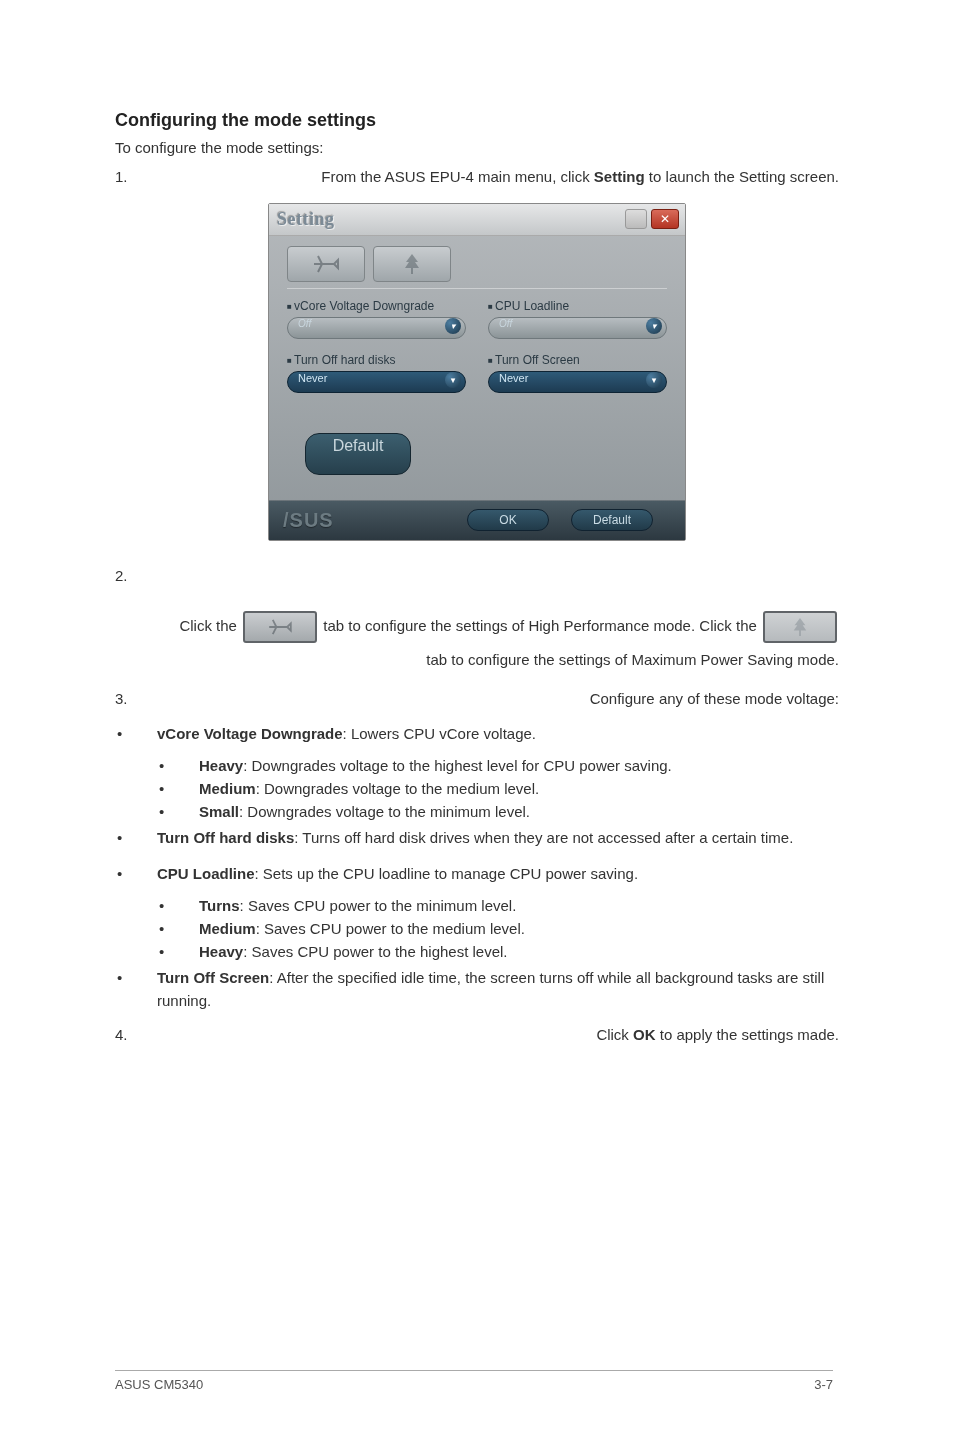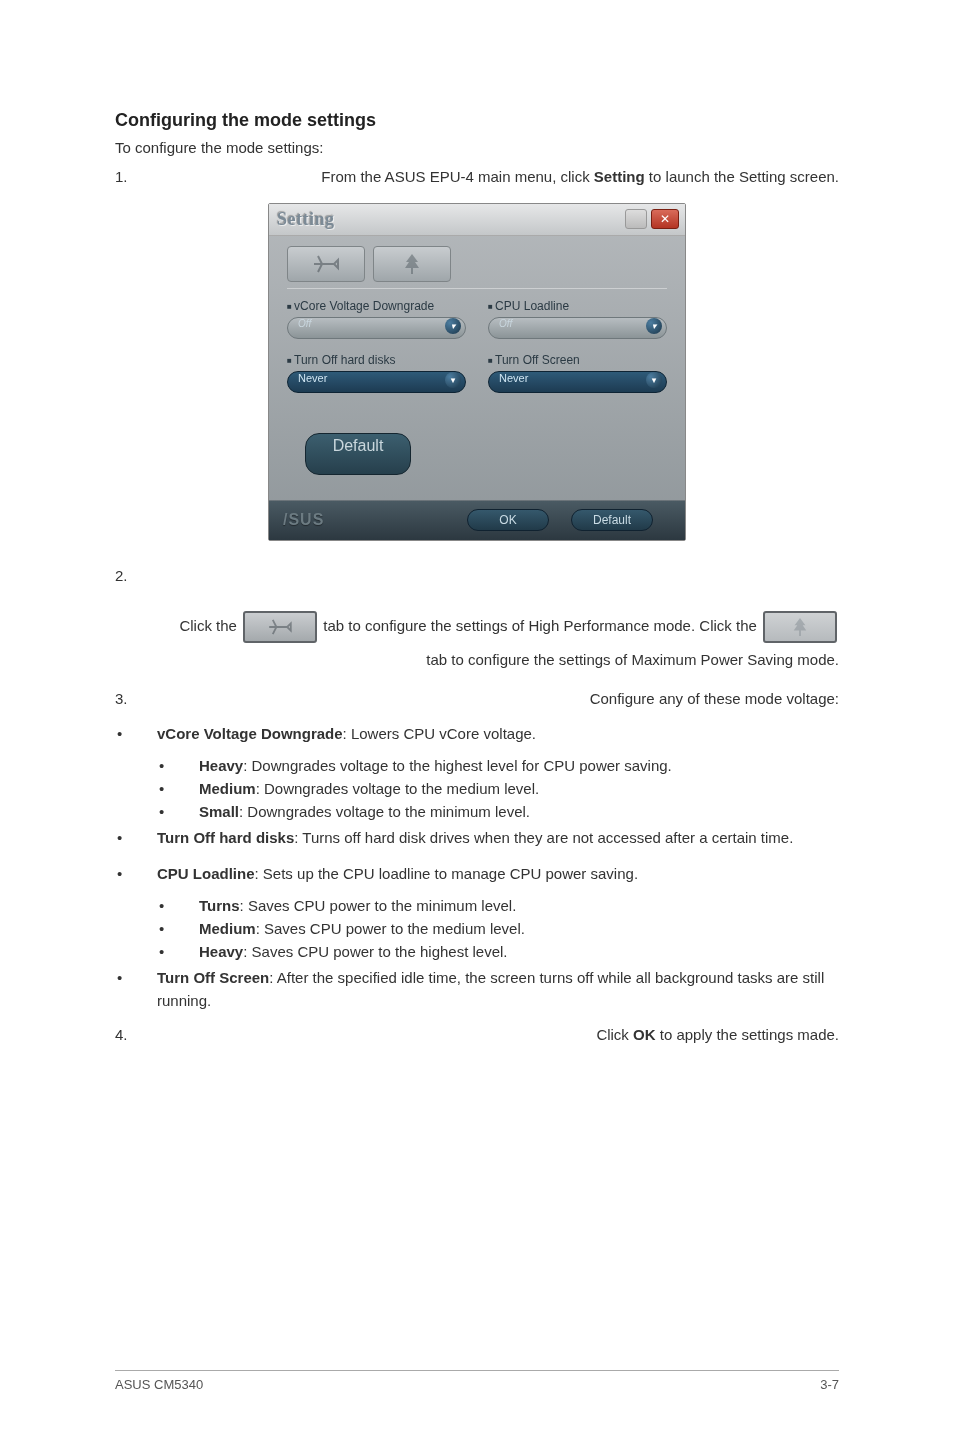--- a/index.html
+++ b/index.html
@@ -153,21 +153,21 @@
     align-items: center;
     justify-content: flex-end;
     gap: 22px;
     padding-right: 32px;
   }
   .asus-logo {
     position: absolute;
     left: 14px;
     display: flex; align-items: center;
     color: #6c7b82;
-    font-size: 16px;
+    font-size: 20px;
     font-weight: bold;
     letter-spacing: 1px;
     text-shadow: 0 1px 1px rgba(0,0,0,0.4);
   }
   .dlg-btn {
     width: 82px; height: 22px;
     background: linear-gradient(180deg, #35586c 0%, #213a49 100%);
     border: 1px solid #102230;
     border-radius: 12px;
     color: #c9dbe4;
@@ -197,21 +197,21 @@
 
   .bullet-row { display: flex; margin-bottom: 12px; font-size: 15px; line-height: 1.55; }
   .bullet-mark { width: 42px; flex-shrink: 0; text-align: left; padding-left: 2px;}
   .bullet-body { flex: 1; }
   .sub-bullet { display: flex; margin: 6px 0 6px 42px; font-size: 15px; }
   .sub-bullet .bullet-mark { width: 42px; }
 
   .footer {
     position: absolute;
     bottom: 46px;
-    left: 115px; right: 115px;
+    left: 115px; right: 121px;
     border-top: 1px solid #aaa;
     padding-top: 6px;
     display: flex;
     justify-content: space-between;
     font-size: 13px;
     color: #555;
   }
 
   .step2-text { line-height: 2.2; margin-top: 44px; }
 </style>

